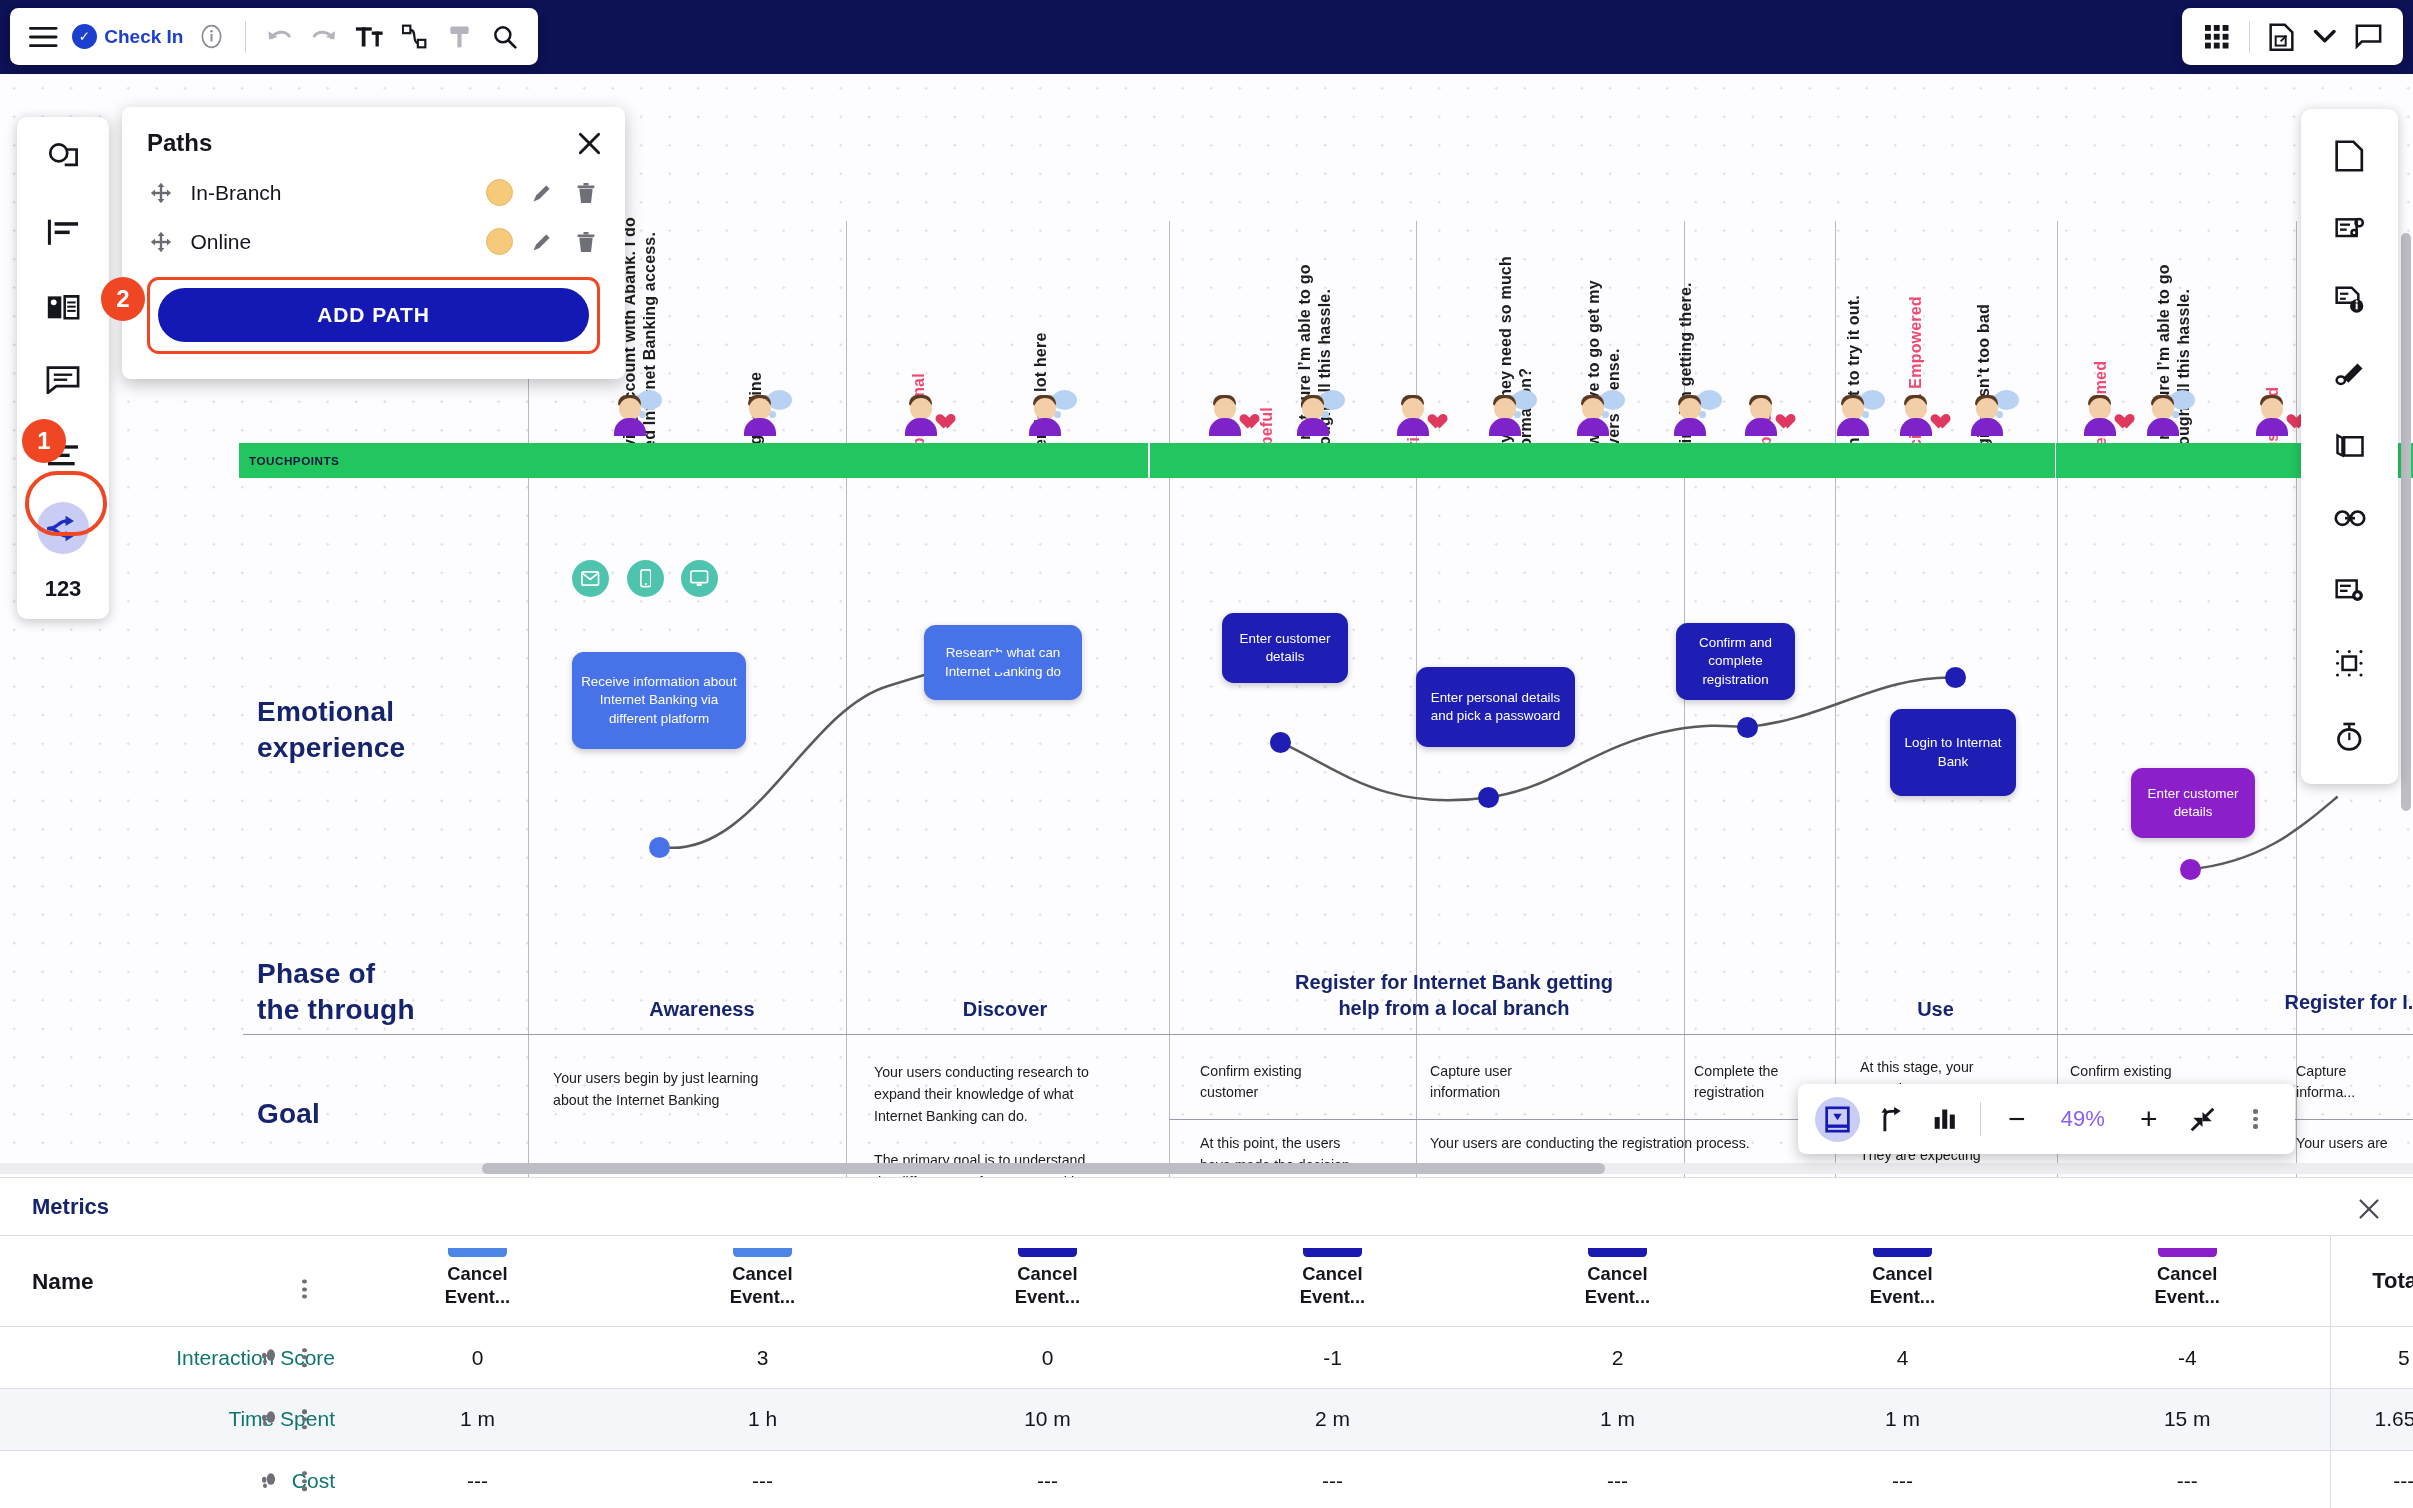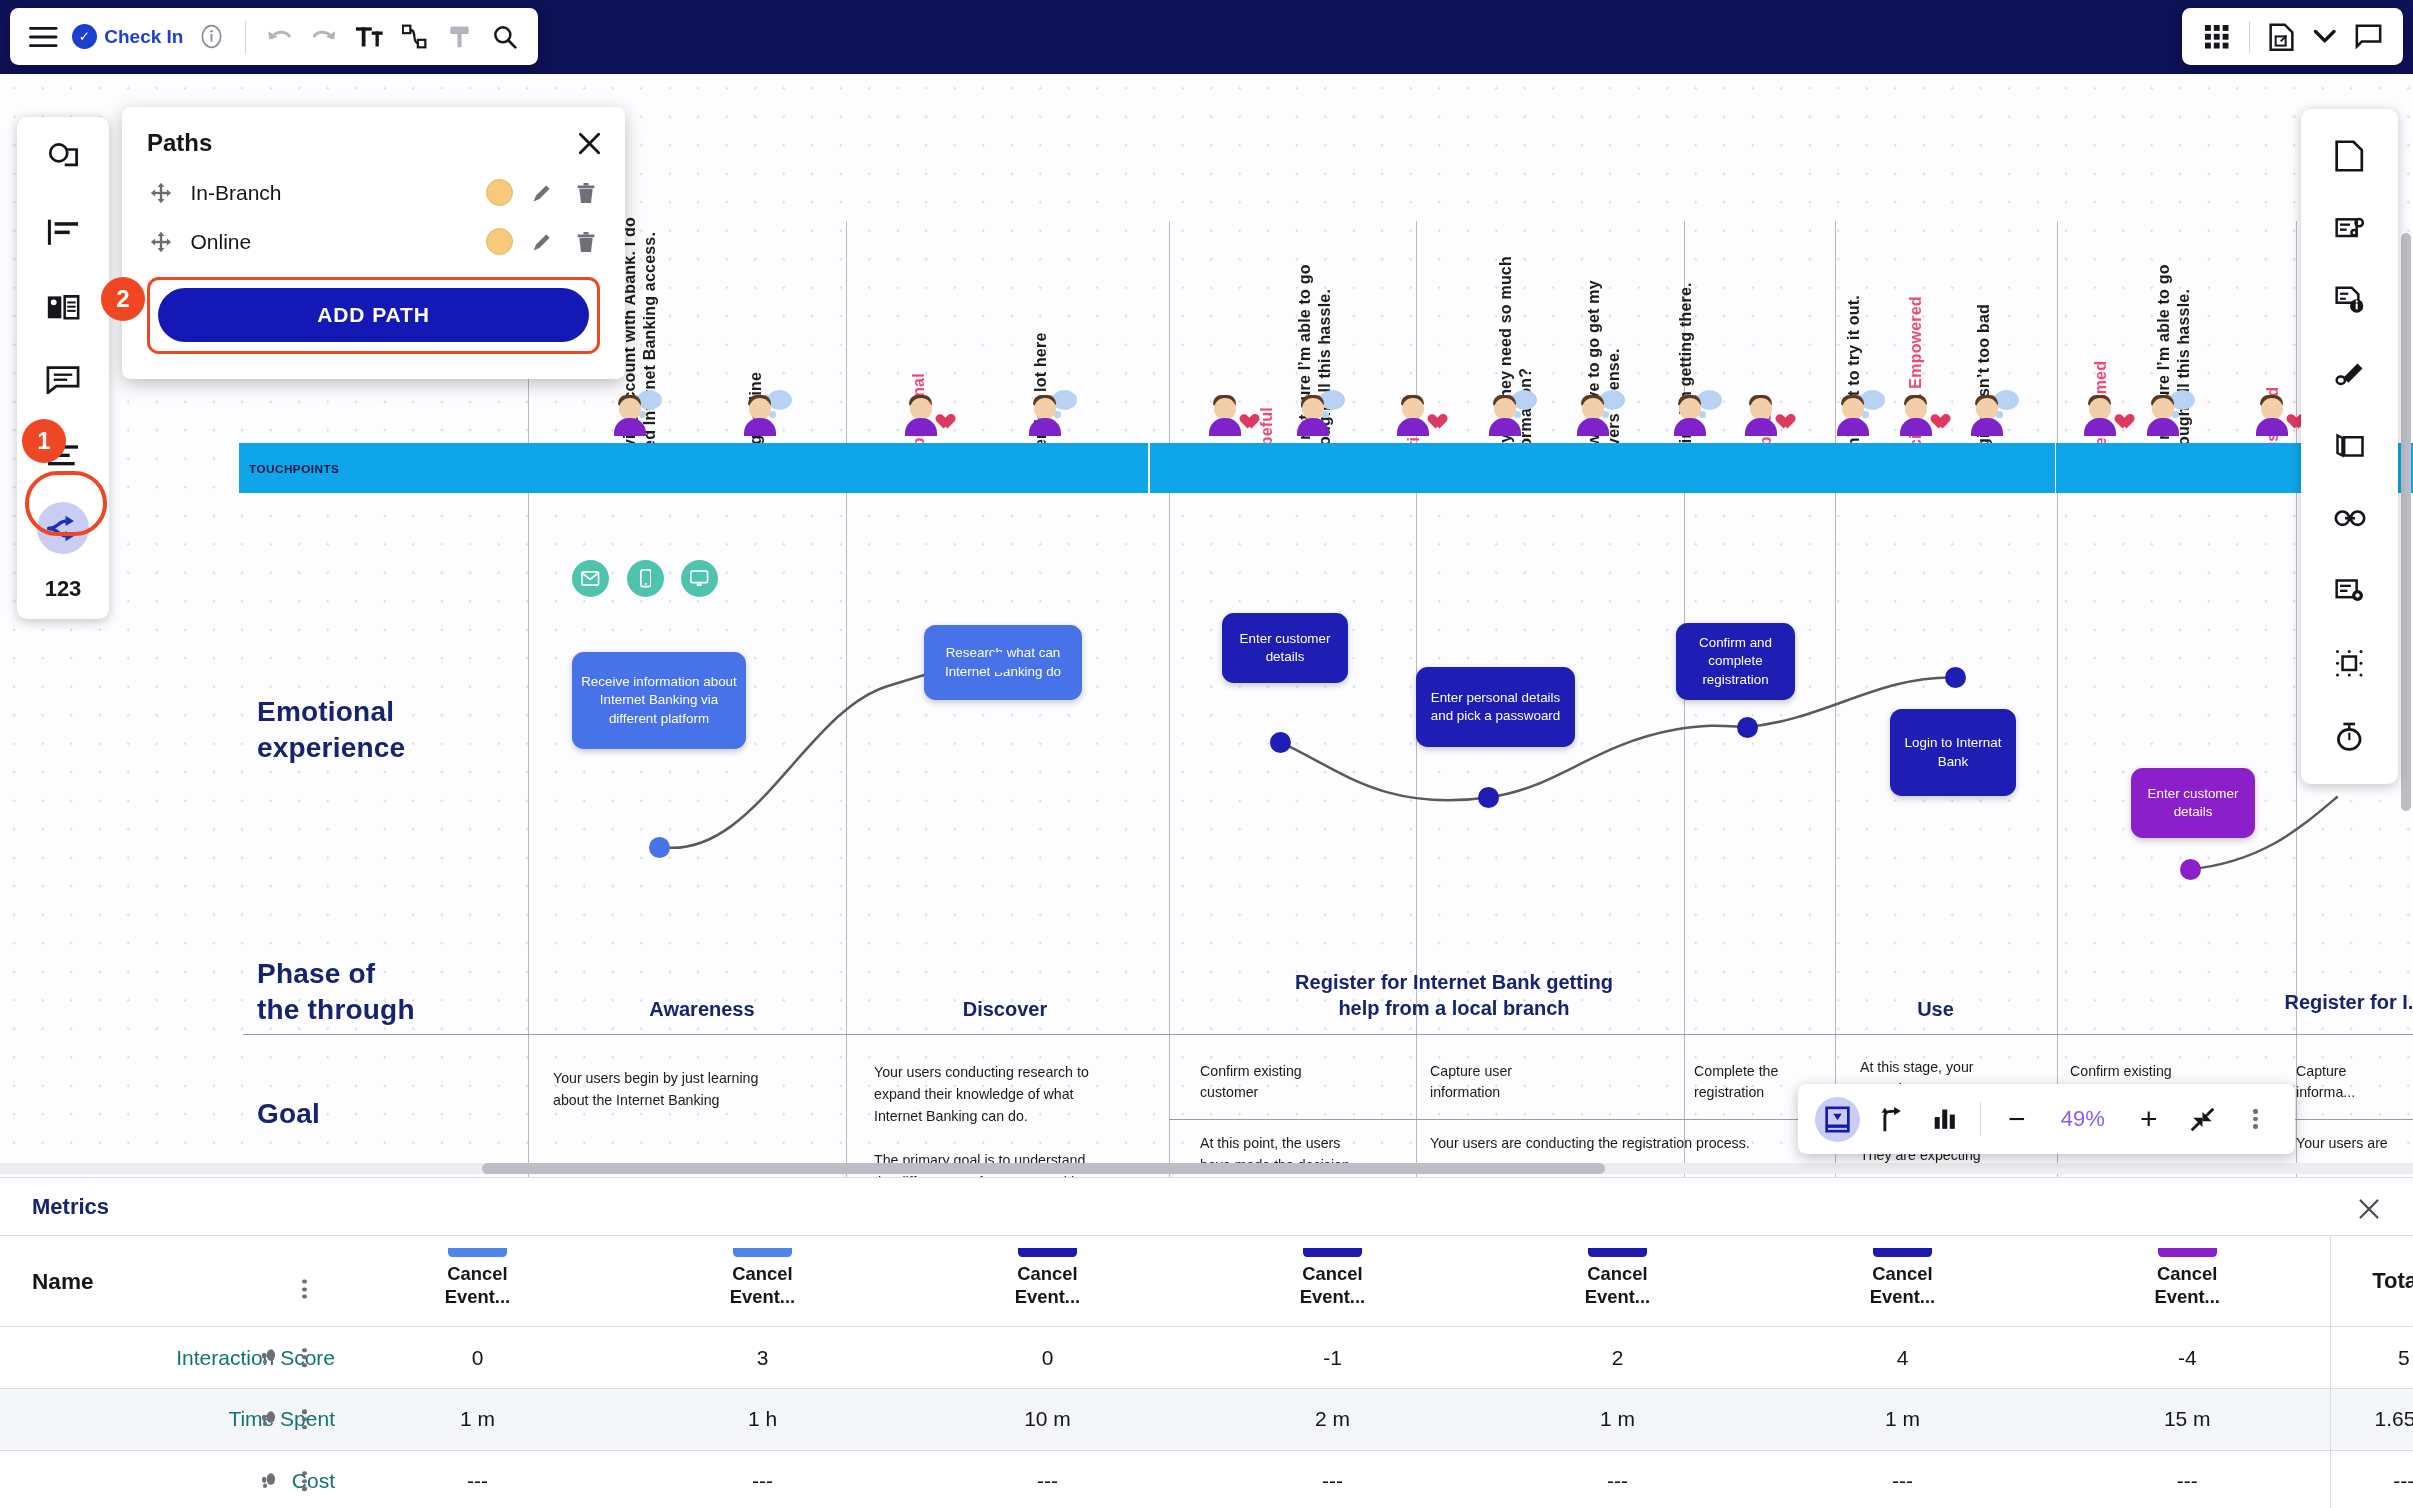--- a/index.html
+++ b/index.html
@@ -51,21 +51,21 @@
   .persona .heart:before,.persona .heart:after{
      content:""; position:absolute; width:9.2px; height:14.2px; background:#e0395f; border-radius:9.2px 9.2px 0 0; top:0;}
   .persona .heart:before{ left:9.2px; transform:rotate(45deg); transform-origin:0 100%;}
   .persona .heart:after{ left:9.2px; transform:rotate(-45deg); transform-origin:100% 100%;}
   .persona .cloud{ position:absolute; right:-3.4px; top:1.7px; width:25px; height:20px; background:#b7d2f2; border-radius:50%; }
   .persona .cloud:before{content:"";position:absolute;left:-6.7px;top:5px;width:13.4px;height:11.7px;background:#b7d2f2;border-radius:50%;}
   .persona .cloud:after{content:"";position:absolute;left:1.7px;bottom:-8.4px;width:6.7px;height:6.7px;background:#b7d2f2;border-radius:50%;}
 
   
   .touchband{
-    position:absolute; height:50px; background:#0ea5e9;
+    position:absolute; height:35px; background:#22c55e;
     display:flex; align-items:center; padding-left:10px;
   }
   .touchband span{ font-size:11.7px; font-weight:700; letter-spacing:0.5px; color:#13163f;}
 
   
   .rowlabel{ position:absolute; color:#16246e; font-weight:800; font-size:28px; line-height:1.28;
              white-space:pre-line; letter-spacing:0.2px;}
 
   
   .ecard{ position:absolute; border-radius:11.7px; color:#fff; font-size:13.4px; line-height:1.35;

